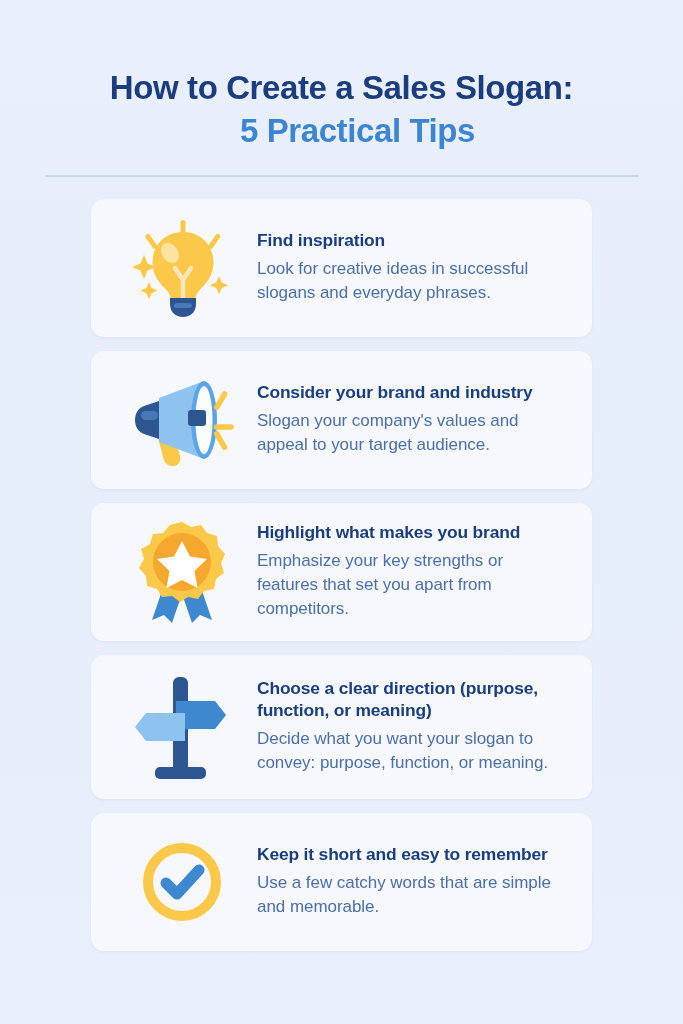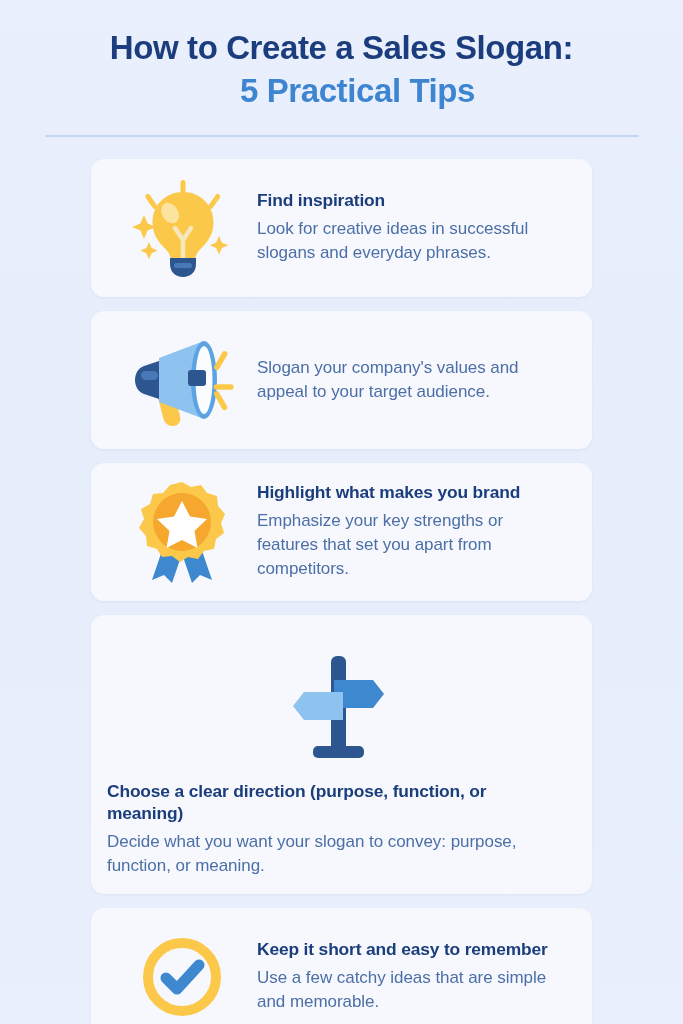--- a/index.html
+++ b/index.html
@@ -9,21 +9,21 @@
     background:#e7eefb;
     overflow:hidden;
   }
   #page {
     position:relative;
     width:683px; height:1024px;
     background:linear-gradient(180deg,#e9effc 0%,#e6edfb 45%,#e9effc 100%);
   }
 
   
-  .header { padding-top:28px; text-align:center; }
+  .header { padding-top:68px; text-align:center; }
   .title-line1 {
     font-size:33px; font-weight:700; letter-spacing:-0.4px;
     color:#1b3d7e; line-height:1.22;
   }
   .title-line2 {
     font-size:33px; font-weight:700; letter-spacing:-0.4px;
     color:#3d85d0; line-height:1.38;margin-left:32px;
   }
   .divider {
     margin:21px auto 0; width:594px; height:2px;
@@ -48,21 +48,21 @@
   .card-title {
     font-size:17.4px; font-weight:700; color:#1a3d7c;
     line-height:1.26; letter-spacing:-0.15px; margin-bottom:5px;
   }
   .card-desc {
     font-size:17px; font-weight:400; color:#4b6fa6;
     line-height:1.42; letter-spacing:-0.05px;
   }
 
   
-  .card-4 { min-height:144px;flex-direction:column; }
+  .card-4 { min-height:144px; }
   .card-5 { min-height:110px;justify-content:center; }
 </style>
 </head>
 <body>
 
 <div id="page">
 
   <div class="header">
     <div class="title-line1">How to Create a Sales Slogan:</div>
     <div class="title-line2">5 Practical Tips</div>
@@ -106,20 +106,21 @@
           <ellipse cx="78" cy="48" rx="8.5" ry="34" fill="#fbfcff"></ellipse>
           <rect x="62" y="38" width="18" height="16" rx="3" fill="#2d5590"></rect>
           <g fill="#fbc84a">
             <rect x="92" y="18" width="5.5" height="21" rx="2.7" transform="rotate(30 94.7 28.5)"></rect>
             <rect x="95" y="45" width="5.5" height="20" rx="2.7" transform="rotate(90 97.7 55)"></rect>
             <rect x="92" y="58" width="5.5" height="21" rx="2.7" transform="rotate(150 94.7 68.5)"></rect>
           </g>
         </svg>
       </div>
       <div class="card-text">
+        <div class="card-title">Consider your brand and industry</div>
         <div class="card-desc">Slogan your company's values and appeal to your target audience.</div>
       </div>
     </div>
 
     <div class="card card-3">
       <div class="icon-wrap">
         <svg width="104" height="104" viewBox="0 0 104 104">
           <path d="M35 62 L22 100 L34 95 L42 103 L54 68 Z" fill="#3e88d0"></path>
           <path d="M69 62 L82 100 L70 95 L62 103 L50 68 Z" fill="#3e88d0"></path>
           <path d="M52 2
@@ -151,18 +152,18 @@
 
     <div class="card card-5">
       <div class="icon-wrap">
         <svg width="88" height="88" viewBox="0 0 88 88">
           <circle cx="44" cy="44" r="34" fill="none" stroke="#fbc84a" stroke-width="10"></circle>
           <path d="M28 45 L39 56 L61 32" fill="none" stroke="#3e88d0" stroke-width="11" stroke-linecap="round" stroke-linejoin="round"></path>
         </svg>
       </div>
       <div class="card-text">
         <div class="card-title">Keep it short and easy to remember</div>
-        <div class="card-desc">Use a few catchy ideas that are simple and memorable.</div>
+        <div class="card-desc">Use a few catchy words that are simple and memorable.</div>
       </div>
     </div>
 
   </div>
 </div>
 
 </body></html>

